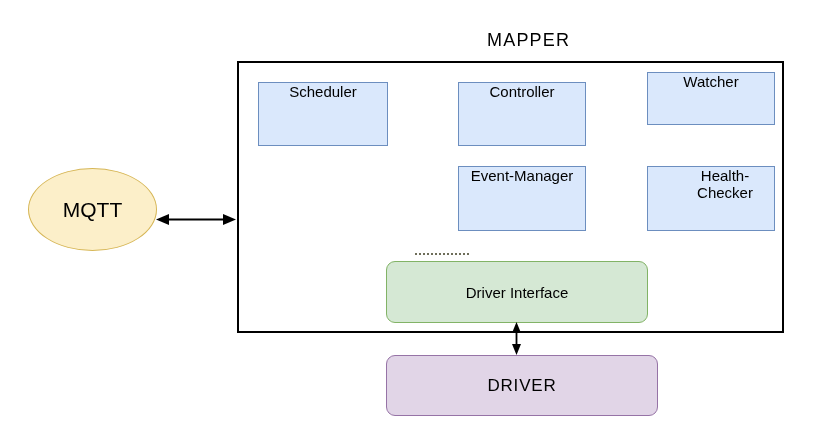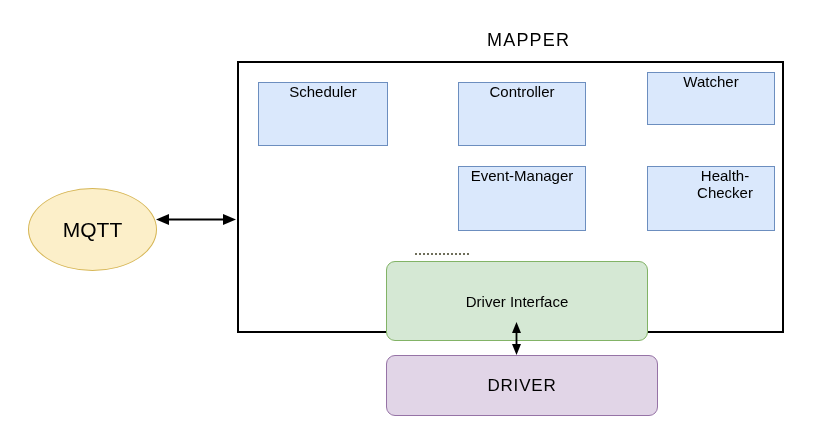--- a/index.html
+++ b/index.html
@@ -15,21 +15,21 @@
     position: relative;
     width: 831px;
     height: 446px;
     background: #ffffff;
     overflow: hidden;
   }
   .abs { position: absolute; }
 
   
   .mqtt-ellipse {
-    left: 28px; top: 188px;
+    left: 28px; top: 168px;
     width: 129px; height: 83px;
     background: #fcefc9;
     border: 1.5px solid #d6b656;
     border-radius: 50%;
     display: flex; align-items: center; justify-content: center;
     font-size: 21px;
     box-sizing: border-box;
   }
 
   
@@ -59,21 +59,21 @@
   .c-scheduler      { left: 258px; top: 82px;  width: 130px; height: 64px; }
   .c-controller     { left: 458px; top: 82px;  width: 128px; height: 64px; }
   .c-watcher        { left: 647px; top: 72px;  width: 128px; height: 53px; }
   .c-dataconverter  { left: 258px; top: 166px; width: 130px; height: 65px; }
   .c-eventmanager   { left: 458px; top: 166px; width: 128px; height: 65px; }
   .c-healthchecker  { left: 647px; top: 166px; width: 128px; height: 65px; padding-left: 28px; }
 
   
   .driver-interface {
     left: 386px; top: 261px;
-    width: 262px; height: 80px;
+    width: 262px; height: 62px;
     background: #d5e8d4;
     border: 1.5px solid #82b366;
     border-radius: 9px;
     box-sizing: border-box;
     display: flex; align-items: center; justify-content: center;
     font-size: 15px;
   }
 
   
   .dotted-artifact {

